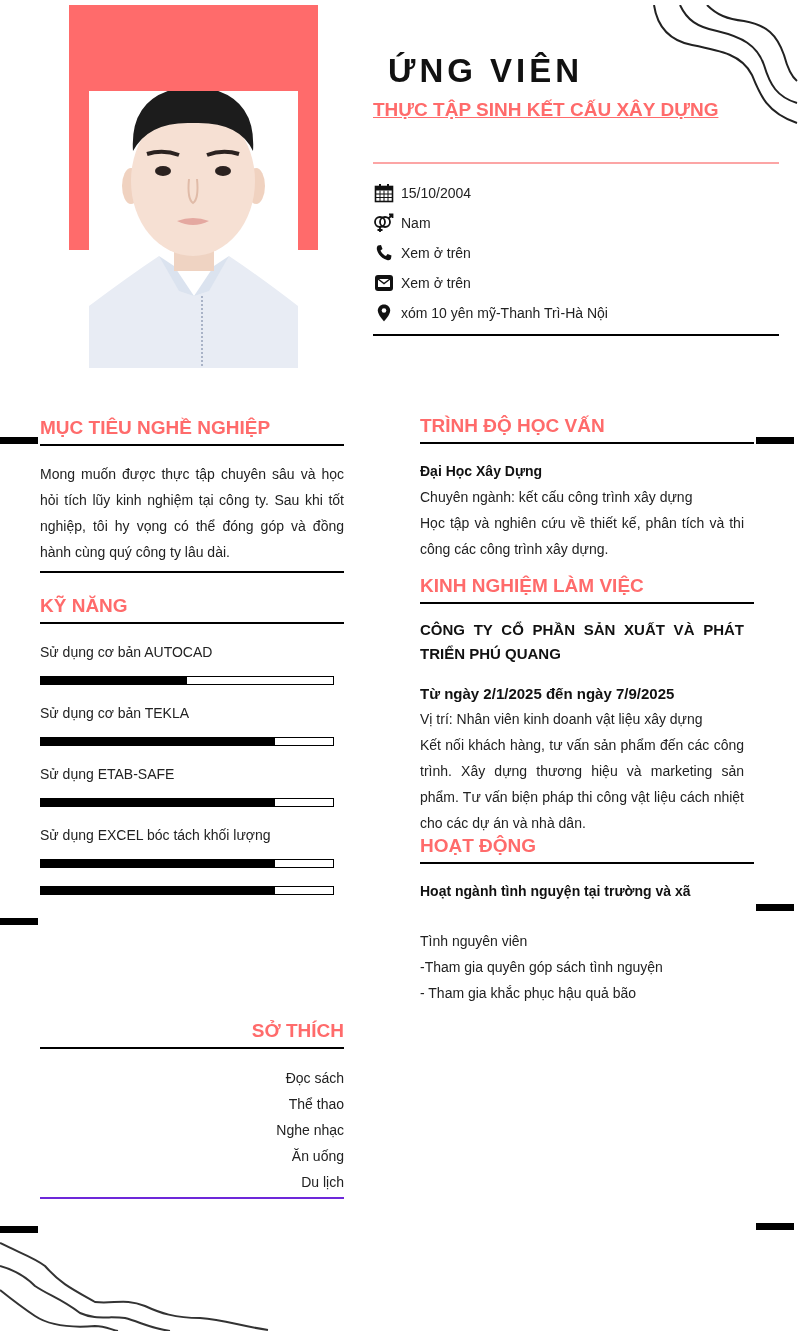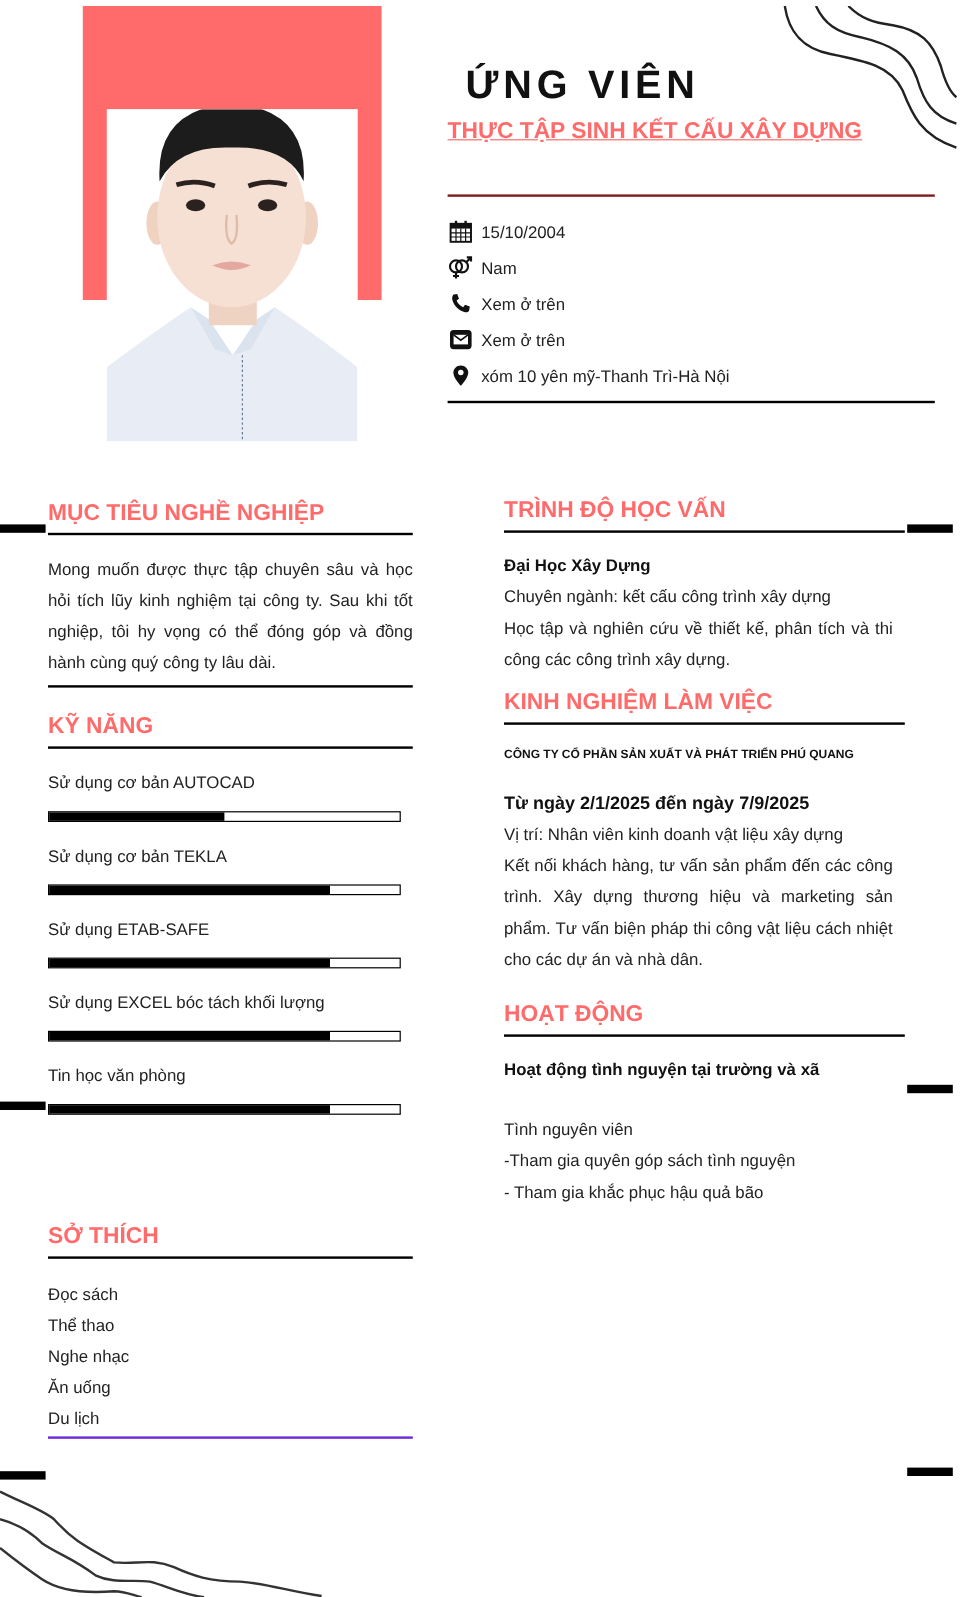--- a/index.html
+++ b/index.html
@@ -7,21 +7,21 @@
   body { position: relative; font-family: "Liberation Sans", "DejaVu Sans", sans-serif; color: #1a1a1a; }
 
   .photo-frame { position: absolute; left: 69px; top: 5px; width: 249px; height: 245px; background: #ff6b6b; }
   .photo { position: absolute; left: 89px; top: 91px; width: 209px; height: 277px; overflow: hidden; background: #ffffff; }
 
   .wave { position: absolute; }
 
   .name { position: absolute; left: 388px; top: 52px; font-size: 33px; font-weight: bold; letter-spacing: 4px; color: #111; }
   .job-title { position: absolute; left: 373px; top: 99px; font-size: 19px; font-weight: bold; color: #ff6b6b; text-decoration: underline; }
 
-  .info-box { position: absolute; left: 373px; top: 162px; width: 406px; height: 174px; border-top: 2px solid #7f1d1d; border-bottom: 2px solid #000; padding-top: 14px; }
+  .info-box { position: absolute; left: 373px; top: 162px; width: 406px; height: 174px; border-top: 2px solid #fca5a5; border-bottom: 2px solid #000; padding-top: 14px; }
   .info-row { display: flex; align-items: center; height: 30px; font-size: 14px; color: #222; }
   .info-row .ic { width: 22px; height: 22px; margin-right: 6px; display: flex; align-items: center; justify-content: center; }
 
   .edge-tab { position: absolute; background: #000; height: 7px; width: 38px; }
 
   .section { position: absolute; }
   .sec-title { font-size: 19px; font-weight: bold; color: #ff6b6b; padding-bottom: 4px; border-bottom: 2px solid #000; line-height: 24px; }
   .para { font-size: 14px; line-height: 26px; color: #222; text-align: justify; }
   .bold { font-weight: bold; color: #111; margin-top: 16px; }
 
@@ -166,52 +166,51 @@
         <div class="skill-fill" style="width:80%;"></div>
       </div>
   </div>
   <div class="skill">
     <div class="skill-label">Sử dụng EXCEL bóc tách khối lượng</div>
     <div class="skill-bar">
         <div class="skill-fill" style="width:80%;"></div>
       </div>
   </div>
   <div class="skill">
-    <div class="skill-label">Tin học văn phòng</div>
-    <div class="skill-bar">
-        <div class="skill-fill" style="width:80%;"></div>
-      </div>
-  </div>
-</div>
-
-<div class="section" style="left:40px; top:1019px; width:304px;">
+    <div class="skill-bar">
+        <div class="skill-fill" style="width:80%;"></div>
+      </div>
+  </div>
+</div>
+
+<div class="section" style="left:40px; top:1019px; width:304px;text-align:right;">
   <div class="sec-title">SỞ THÍCH</div>
   <div style="margin-top:16px; padding-bottom:2px; border-bottom:2px solid #6d28d9;">
     <div class="hobby">Đọc sách</div>
     <div class="hobby">Thể thao</div>
     <div class="hobby">Nghe nhạc</div>
     <div class="hobby">Ăn uống</div>
     <div class="hobby">Du lịch</div>
   </div>
 </div>
 
 <div class="section" style="left:420px; top:414px; width:334px;">
   <div class="sec-title">TRÌNH ĐỘ HỌC VẤN</div>
   <div class="para bold" style="margin-top:14px;">Đại Học Xây Dựng</div>
   <div class="para">Chuyên ngành: kết cấu công trình xây dựng</div>
   <div class="para" style="padding-right:10px;">Học tập và nghiên cứu về thiết kế, phân tích và thi công các công trình xây dựng.</div>
 </div>
 
 <div class="section" style="left:420px; top:574px; width:334px;">
   <div class="sec-title">KINH NGHIỆM LÀM VIỆC</div>
-  <div class="bold" style="margin-top:14px; font-size:10px; line-height:24px; text-align:justify; padding-right:10px;">CÔNG TY CỔ PHẦN SẢN XUẤT VÀ PHÁT TRIỂN PHÚ QUANG</div>
+  <div class="bold" style="margin-top:14px; font-size:15px; line-height:24px; text-align:justify; padding-right:10px;">CÔNG TY CỔ PHẦN SẢN XUẤT VÀ PHÁT TRIỂN PHÚ QUANG</div>
   <div class="bold" style="font-size:15px; line-height:24px;">Từ ngày 2/1/2025 đến ngày 7/9/2025</div>
   <div class="para">Vị trí: Nhân viên kinh doanh vật liệu xây dựng</div>
   <div class="para" style="padding-right:10px;">Kết nối khách hàng, tư vấn sản phẩm đến các công trình. Xây dựng thương hiệu và marketing sản phẩm. Tư vấn biện pháp thi công vật liệu cách nhiệt cho các dự án và nhà dân.</div>
 </div>
 
 <div class="section" style="left:420px; top:834px; width:334px;">
   <div class="sec-title">HOẠT ĐỘNG</div>
-  <div class="para bold" style="margin-top:14px;">Hoạt động tình nguyện tại trường và xã</div>
+  <div class="para bold" style="margin-top:14px;">Hoạt ngành tình nguyện tại trường và xã</div>
   <div class="para" style="margin-top:24px;">Tình nguyên viên</div>
   <div class="para">-Tham gia quyên góp sách tình nguyện</div>
   <div class="para">- Tham gia khắc phục hậu quả bão</div>
 </div>
 
 </body></html>

